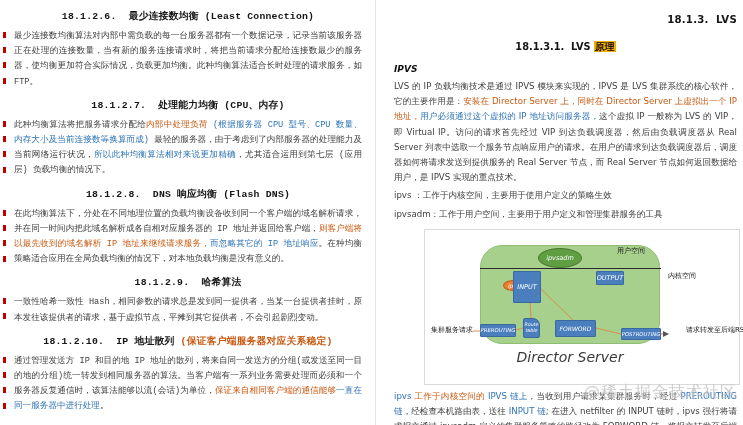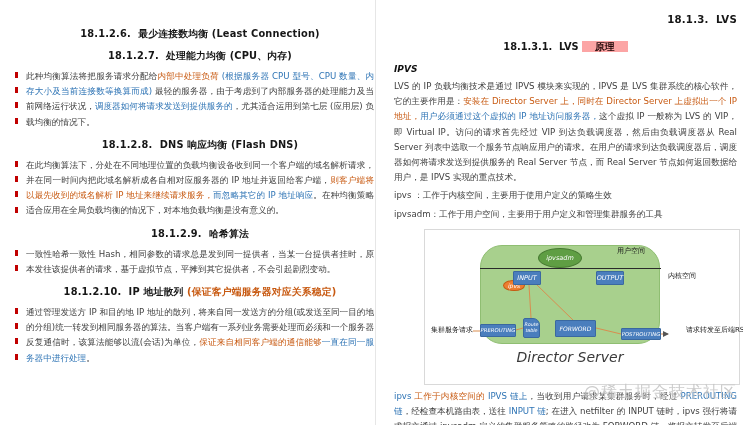--- a/index.html
+++ b/index.html
@@ -1,45 +1,45 @@
 <!DOCTYPE html>
 <html><head>
 <meta charset="utf-8">
 <style>
   html,body{margin:0;padding:0;}
   body{
     width:743px;height:425px;background:#ffffff;position:relative;overflow:hidden;
     font-family:"DejaVu Sans","Liberation Sans",sans-serif;color:#404040;
   }
   .page{position:absolute;top:0;height:425px;box-sizing:border-box;}
-  #left-page{left:12px;width:375px;padding:26px 13px 0 14px;}
+  #left-page{left:0;width:375px;padding:8px 13px 0 14px;font-family:Liberation Mono, monospace;}
   #right-page{left:375px;width:368px;padding:10px 6px 0 18px;border-left:1px solid #e6e6e6;}
 
   .h{font-weight:bold;color:#161616;font-size:9.8px;text-align:center;margin:9px 0 6px;letter-spacing:.2px;}
   .h:first-child{margin-top:2px;}
   .para{font-size:8.6px;line-height:15.2px;text-align:justify;margin:0 0 2px;position:relative;color:#404040;}
   .marked::before{
     content:"";position:absolute;left:-11px;top:3px;bottom:2px;width:3px;
     background:repeating-linear-gradient(to bottom,#c00000 0,#c00000 6px,transparent 6px,transparent 15.2px);
   }
   .g{color:#404040}.o{color:#c85a12}.b{color:#2e74b5}
-  .hl{background:#fca5a5;color:#200808;padding:0 13px;}
+  .hl{background:#eab308;color:#200808;padding:0 1px;}
 
   .h1r{font-weight:bold;color:#161616;font-size:10.2px;margin:4px 0 16px;padding-left:62px;letter-spacing:.2px;text-align:right;}
   .h2r{font-weight:bold;color:#161616;font-size:9.8px;text-align:center;margin:0 0 10px;}
   .ipvs-t{font-weight:bold;font-style:italic;font-size:9px;color:#111;margin:2px 0 5px;}
   .defline{font-size:8.6px;line-height:15.2px;margin:3px 0;color:#404040;}
 
   .frame{position:relative;margin:7px 0 4px 30px;width:314px;height:154px;border:1px solid #d9d9d9;background:#fff;}
   .gbox{position:absolute;left:55px;top:15px;width:180px;height:99px;background:#a8d08d;border:1px solid #8fbe72;border-radius:22px;box-sizing:border-box;}
   .kline{position:absolute;left:55px;top:38px;width:181px;height:1px;background:#2a2a2a;}
   .connectors{position:absolute;left:0;top:0;pointer-events:none;}
   .nb{position:absolute;background:#4a7ebd;border:1px solid #3a68a0;color:#fff;font-style:italic;
       display:flex;align-items:center;justify-content:center;box-sizing:border-box;border-radius:1px;text-align:center;}
-  #nb-input{left:88px;top:41px;width:28px;height:14px;font-size:6.5px;}
+  #nb-input{left:88px;top:41px;width:28px;height:32px;font-size:6.5px;}
   #nb-output{left:171px;top:41px;width:28px;height:14px;font-size:6.5px;}
   #nb-pre{left:55px;top:94px;width:36px;height:13px;font-size:5.3px;}
   #nb-route{left:98px;top:88px;width:17px;height:20px;font-size:4.8px;line-height:1.15;flex-direction:column;border-radius:2px 7px 2px 2px;}
   #nb-fwd{left:130px;top:90px;width:41px;height:17px;font-size:6px;}
   #nb-post{left:196px;top:98px;width:40px;height:12px;font-size:5.3px;}
   .ell{position:absolute;border-radius:50%;color:#fff;font-style:italic;display:flex;align-items:center;justify-content:center;box-sizing:border-box;}
   #ell-ipvsadm{left:113px;top:18px;width:44px;height:20px;background:#5f9e43;border:1px solid #477a32;font-size:6.5px;}
   #ell-ipvs{left:78px;top:50px;width:22px;height:11px;background:#ed7d31;border:1px solid #c55a11;font-size:6px;}
   .sp-lbl{position:absolute;font-size:7px;color:#1a1a1a;white-space:nowrap;}
   #lbl-user{left:192px;top:16px;}
@@ -47,23 +47,24 @@
   #lbl-reqin{left:6px;top:95px;}
   #lbl-reqout{left:239px;top:95px;padding-left:22px;}
   .caption{position:absolute;left:55px;top:119px;width:180px;text-align:center;font-style:italic;font-size:14px;color:#3a3a3a;}
   .watermark{position:absolute;left:208px;top:382px;font-size:16px;color:#c7c7c7;letter-spacing:1px;white-space:nowrap;opacity:.9;}
 </style>
 </head>
 <body>
 
 <div id="left-page" class="page">
   <div class="h">18.1.2.6.&nbsp;&nbsp;最少连接数均衡 (Least Connection)</div>
+  <p class="para marked">最少连接数均衡算法对内部中需负载的每一台服务器都有一个数据记录，记录当前该服务器正在处理的连接数量，当有新的服务连接请求时，将把当前请求分配给连接数最少的服务器，使均衡更加符合实际情况，负载更加均衡。此种均衡算法适合长时处理的请求服务，如 FTP。</p>
 
   <div class="h">18.1.2.7.&nbsp;&nbsp;处理能力均衡 (CPU、内存)</div>
-  <p class="para marked"><span class="g">此种均衡算法将把服务请求分配给</span><span class="o">内部中处理负荷</span><span class="b"> (根据服务器 CPU 型号、CPU 数量、内存大小及当前连接数等换算而成) </span><span class="g">最轻的服务器，由于考虑到了内部服务器的处理能力及当前网络运行状况，</span><span class="b">调度器如何将请求发送到提供服务的</span><span class="g">，尤其适合运用到第七层 (应用层) 负载均衡的情况下。</span></p>
+  <p class="para marked"><span class="g">此种均衡算法将把服务请求分配给</span><span class="o">内部中处理负荷</span><span class="b"> (根据服务器 CPU 型号、CPU 数量、内存大小及当前连接数等换算而成) </span><span class="g">最轻的服务器，由于考虑到了内部服务器的处理能力及当前网络运行状况，</span><span class="b">所以此种均衡算法相对来说更加精确</span><span class="g">，尤其适合运用到第七层 (应用层) 负载均衡的情况下。</span></p>
 
   <div class="h">18.1.2.8.&nbsp;&nbsp;DNS 响应均衡 (Flash DNS)</div>
   <p class="para marked"><span class="g">在此均衡算法下，分处在不同地理位置的负载均衡设备收到同一个客户端的域名解析请求，并在同一时间内把此域名解析成各自相对应服务器的 IP 地址并返回给客户端，</span><span class="o">则客户端将以最先收到的域名解析 IP 地址来继续请求服务，</span><span class="b">而忽略其它的 IP 地址响应</span><span class="g">。在种均衡策略适合应用在全局负载均衡的情况下，对本地负载均衡是没有意义的。</span></p>
 
   <div class="h">18.1.2.9.&nbsp;&nbsp;哈希算法</div>
   <p class="para marked">一致性哈希一致性 Hash，相同参数的请求总是发到同一提供者，当某一台提供者挂时，原本发往该提供者的请求，基于虚拟节点，平摊到其它提供者，不会引起剧烈变动。</p>
 
   <div class="h"><span>18.1.2.10.&nbsp;&nbsp;IP 地址散列</span><span class="o"> (保证客户端服务器对应关系稳定)</span></div>
   <p class="para marked"><span class="g">通过管理发送方 IP 和目的地 IP 地址的散列，将来自同一发送方的分组(或发送至同一目的地的分组)统一转发到相同服务器的算法。当客户端有一系列业务需要处理而必须和一个服务器反复通信时，该算法能够以流(会话)为单位，</span><span class="o">保证来自相同客户端的通信能够</span><span class="b">一直在同一服务器中进行处理</span><span class="g">。</span></p>
 

